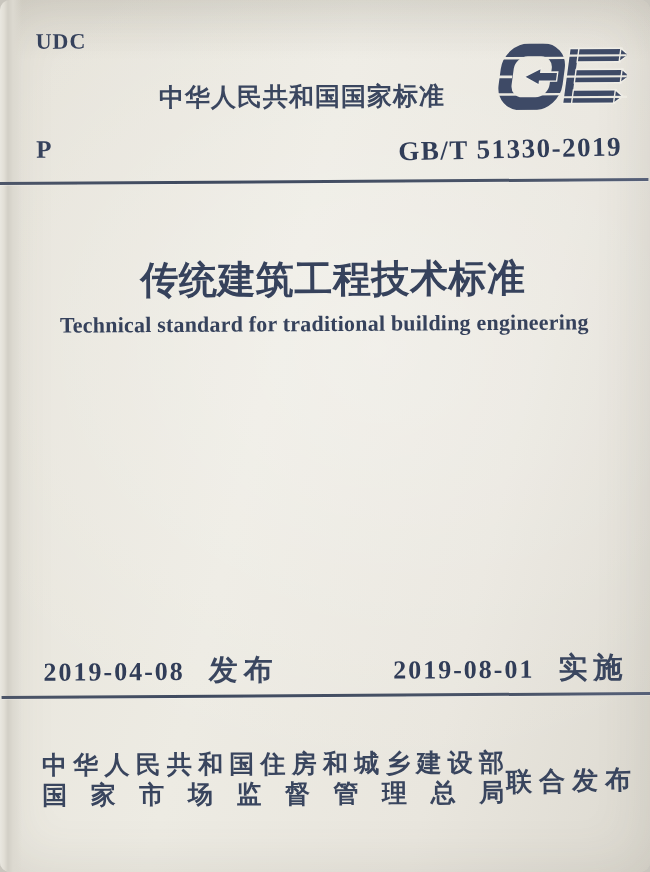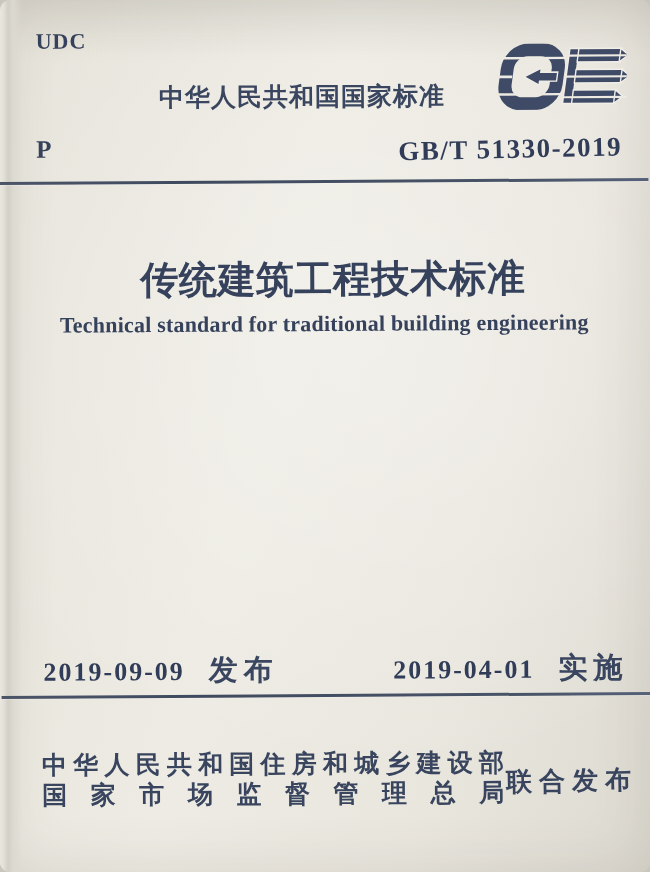--- a/index.html
+++ b/index.html
@@ -162,24 +162,24 @@
     <div class="abs std-number">GB/T 51330-2019</div>
 
     <div class="abs rule rule-top"></div>
 
     <div class="abs title-cn">传统建筑工程技术标准</div>
 
     <div class="abs title-en">Technical standard for traditional building engineering</div>
 
     <div class="abs dates-row">
       <div class="date-group left">
-        <span class="date-value">2019-09-09</span><span class="date-label">发布</span>
+        <span class="date-value">2019-04-08</span><span class="date-label">发布</span>
       </div>
       <div class="date-group right">
-        <span class="date-value">2019-04-01</span><span class="date-label">实施</span>
+        <span class="date-value">2019-08-01</span><span class="date-label">实施</span>
       </div>
     </div>
 
     <div class="abs rule rule-bottom"></div>
 
     <div class="abs publishers">
       <div class="pub-lines">
         <div class="pub-line">中华人民共和国住房和城乡建设部</div>
         <div class="pub-line">国家市场监督管理总局</div>
       </div>

